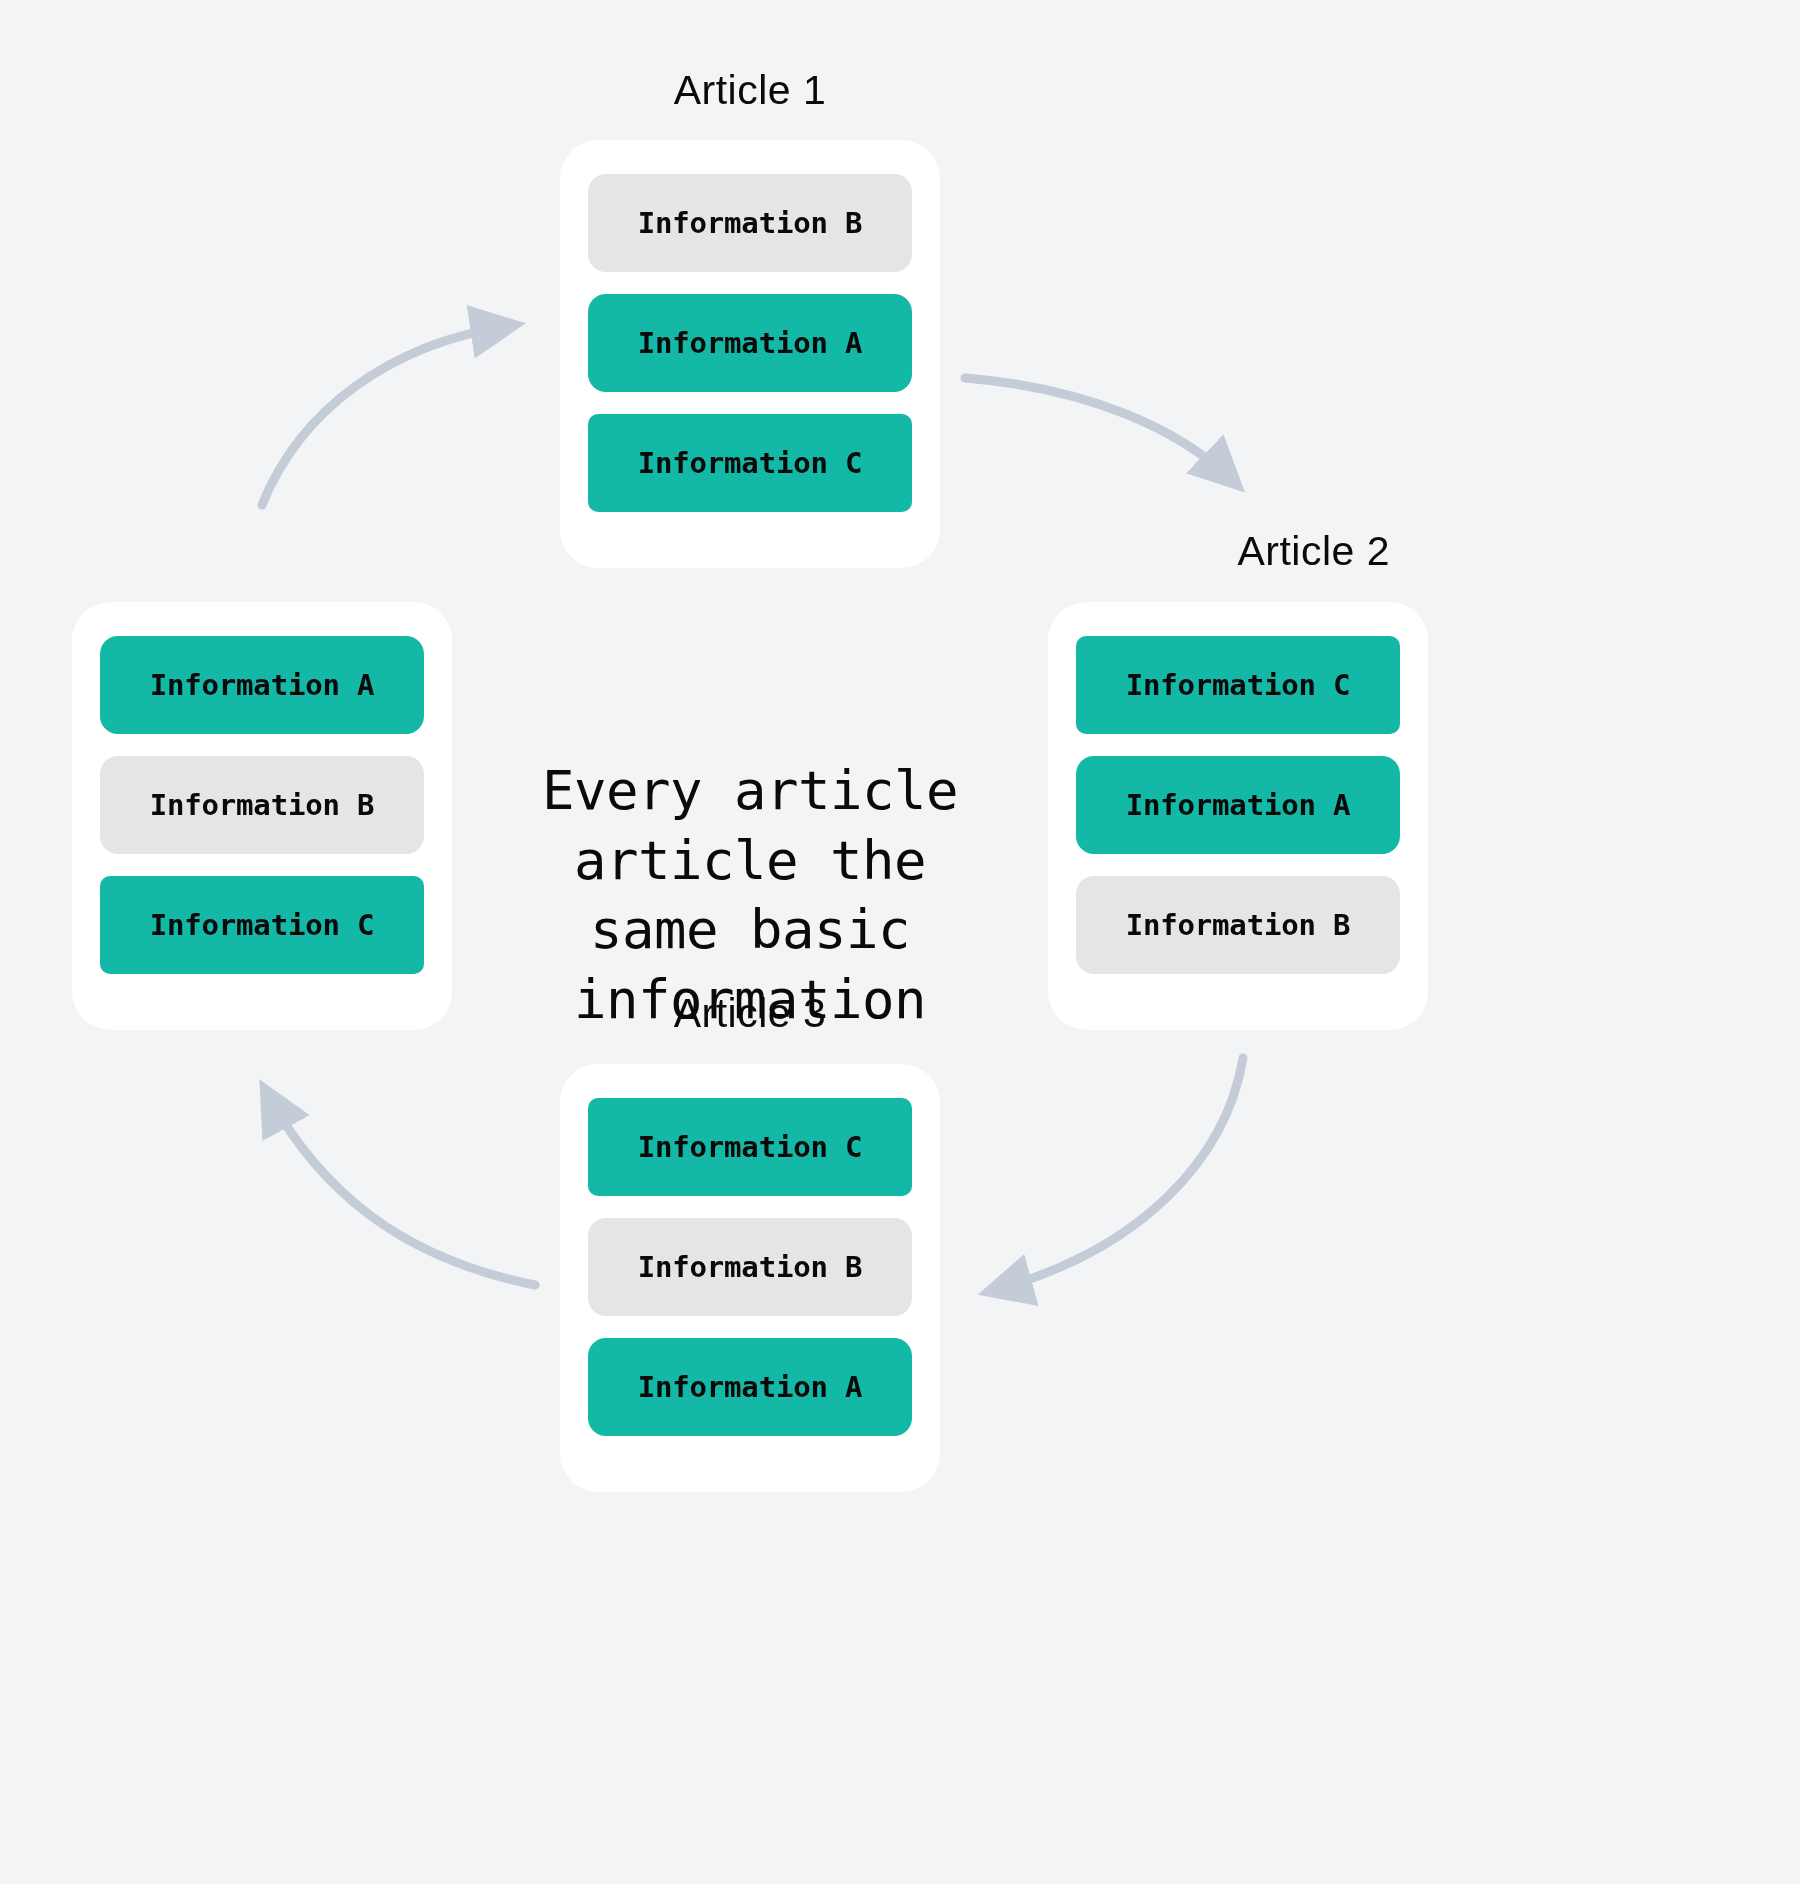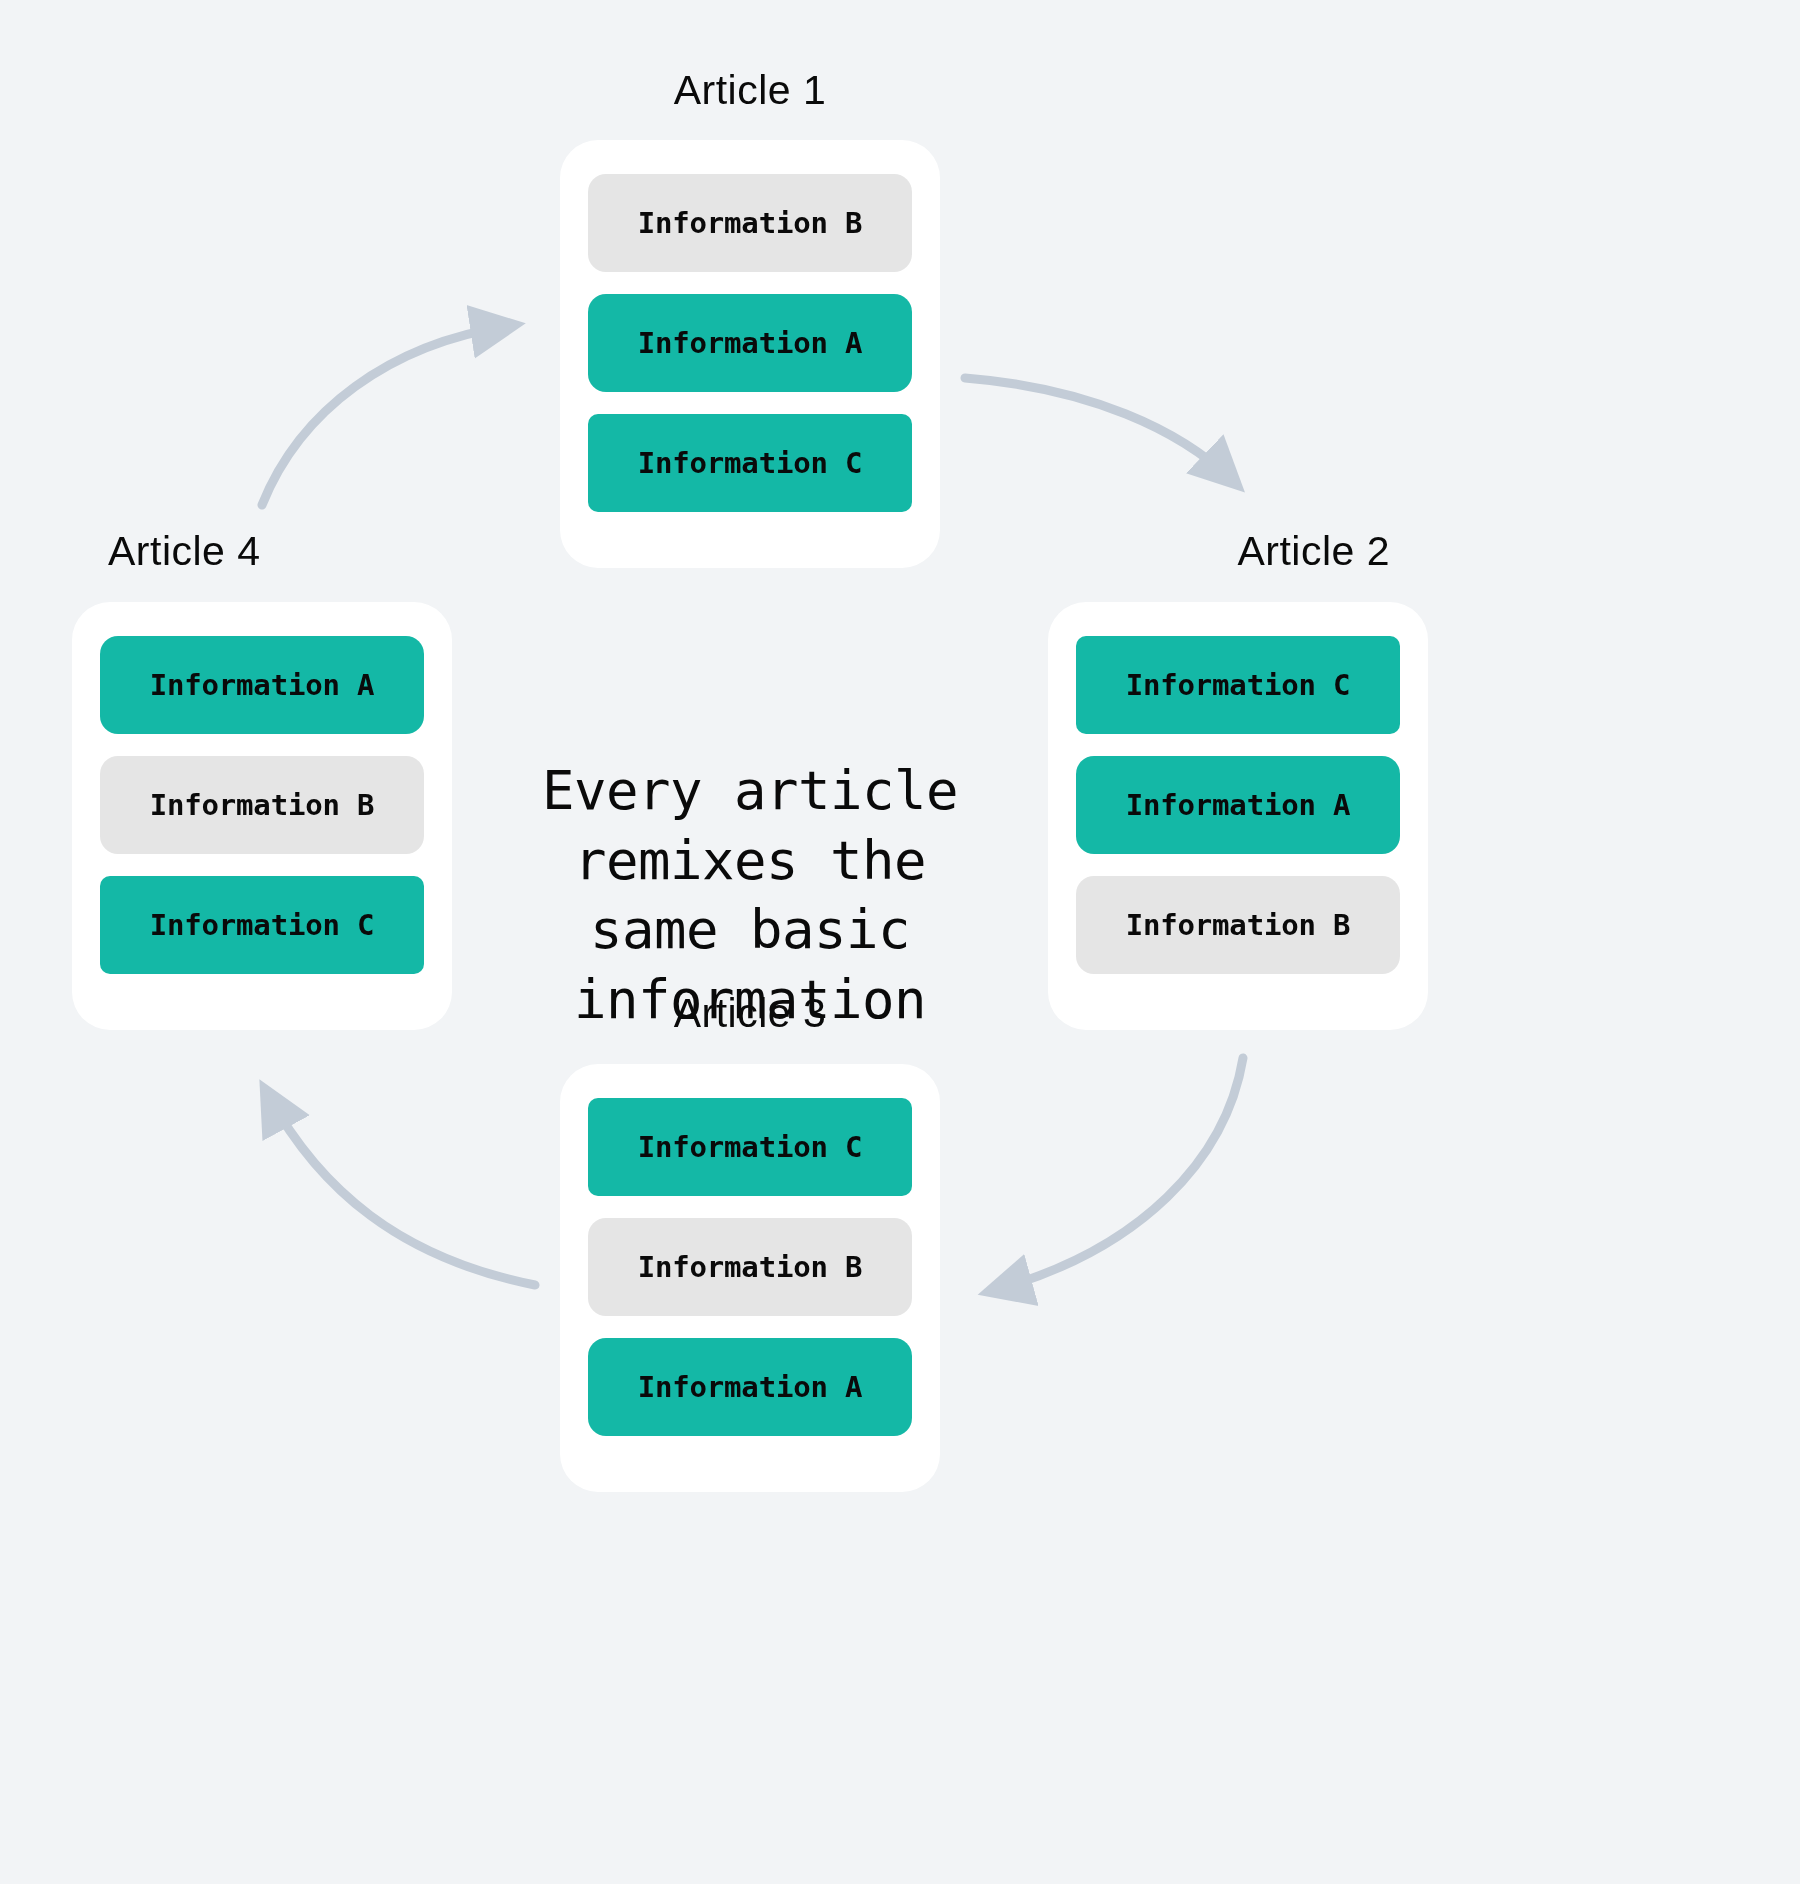--- a/index.html
+++ b/index.html
@@ -135,25 +135,24 @@
     <path d="M 1243 1058 C 1226 1160 1140 1250 995 1290" fill="none" stroke="#c3ccd7" stroke-width="9" stroke-linecap="round" marker-end="url(#ah)"></path>
 
     <path d="M 535 1285 C 400 1258 320 1190 268 1095" fill="none" stroke="#c3ccd7" stroke-width="9" stroke-linecap="round" marker-end="url(#ah)"></path>
 
     <path d="M 262 505 C 300 410 390 344 508 326" fill="none" stroke="#c3ccd7" stroke-width="9" stroke-linecap="round" marker-end="url(#ah)"></path>
   </svg>
 
   <div class="card-title" id="title-1">Article 1</div>
   <div class="card-title" id="title-2">Article 2</div>
   <div class="card-title" id="title-3">Article 3</div>
-  <div class="card-title" id="title-4">Article 4</div>
 
   <div id="center-caption">
     <span class="cl">Every article</span>
-    <span class="cl">remixes the</span>
+    <span class="cl">article the</span>
     <span class="cl">same basic</span>
     <span class="cl">information</span>
   </div>
 
   <div class="card" id="card-1">
     <div class="pill pink">Information B</div>
     <div class="pill blue">Information A</div>
     <div class="pill green">Information C</div>
   </div>
 

